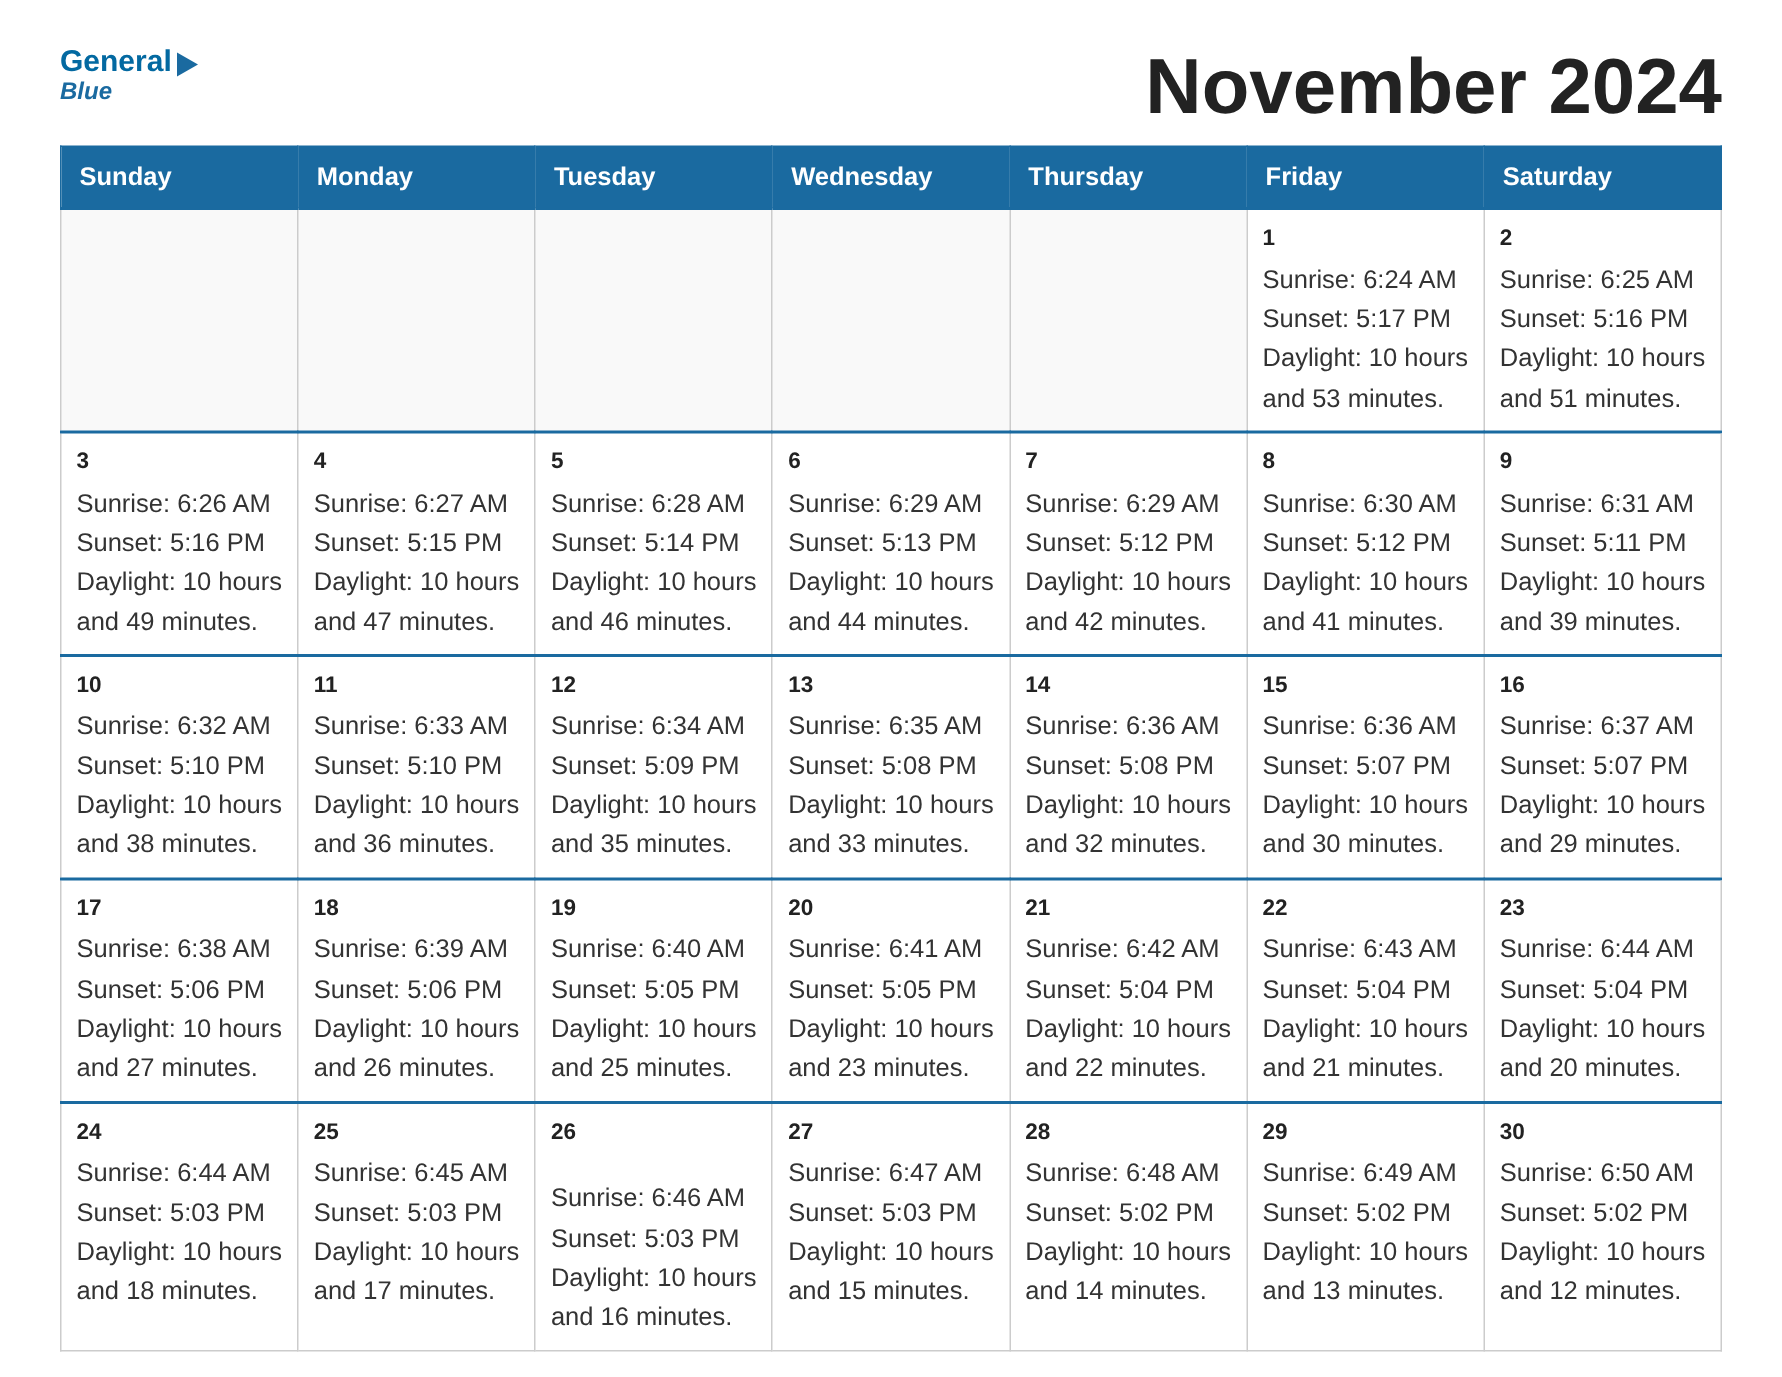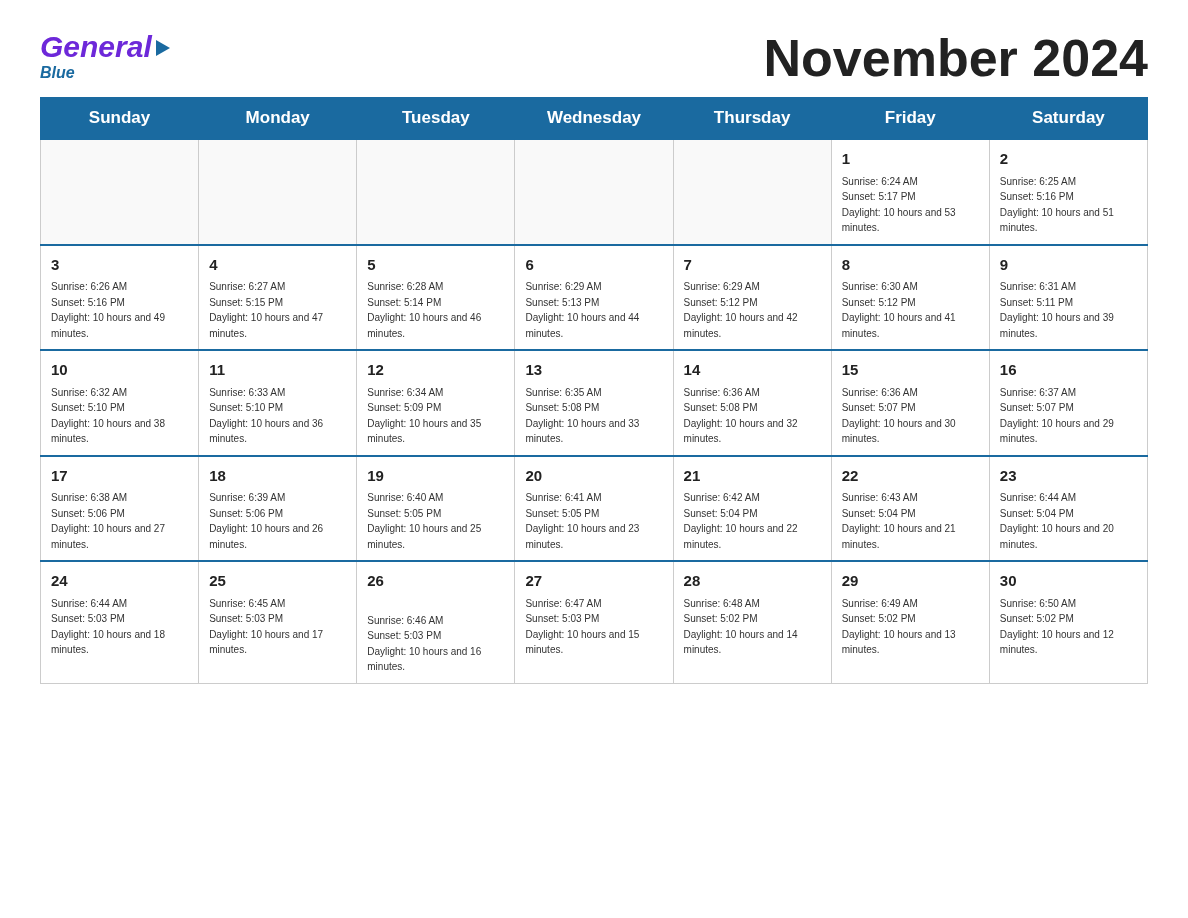--- a/index.html
+++ b/index.html
@@ -34,21 +34,21 @@
       width: 100%;
       border-collapse: collapse;
       margin-top: 10px;
     }
     .calendar th {
       background-color: #1a6aa0;
       color: #fff;
       font-size: 17px;
       font-weight: bold;
       padding: 10px 12px;
-      text-align: center;
+      text-align: left;
       border: 1px solid #1a6aa0;
     }
     .calendar td {
       border: 1px solid #ccc;
       vertical-align: top;
       padding: 8px 10px;
       width: 14.28%;
       min-height: 100px;
       font-size: 13px;
       color: #333;
@@ -61,45 +61,44 @@
       border-left: 1px solid #ccc;
     }
     .day-number {
       font-size: 15px;
       font-weight: bold;
       color: #222;
       display: block;
       margin-bottom: 3px;
     }
     .day-info {
-      font-size: 10px;
+      font-size: 17px;
       color: #333;
       line-height: 1.55;
     }
     .empty-cell {
       background: #f9f9f9;
     }
     .calendar tbody tr {
       border-top: 2px solid #1a6aa0;
     }
     .logo-wrapper {
       display: flex;
       flex-direction: column;
       align-items: flex-start;
     }
     .logo-line1 {
       display: flex;
       align-items: center;
       gap: 0px;
     }
     .logo-line1 .general-text {
-      font-size: 30px;
-      font-weight: bold;
-      color: #6d28d9;
-      font-style: italic;
+      font-size: 20px;
+      font-weight: bold;
+      color: #0369a1;
     }
     .logo-arrow {
       display: inline-block;
       width: 0;
       height: 0;
       border-top: 8px solid transparent;
       border-bottom: 8px solid transparent;
       border-left: 14px solid #1a6aa0;
       margin-left: 4px;
       margin-top: 2px;

